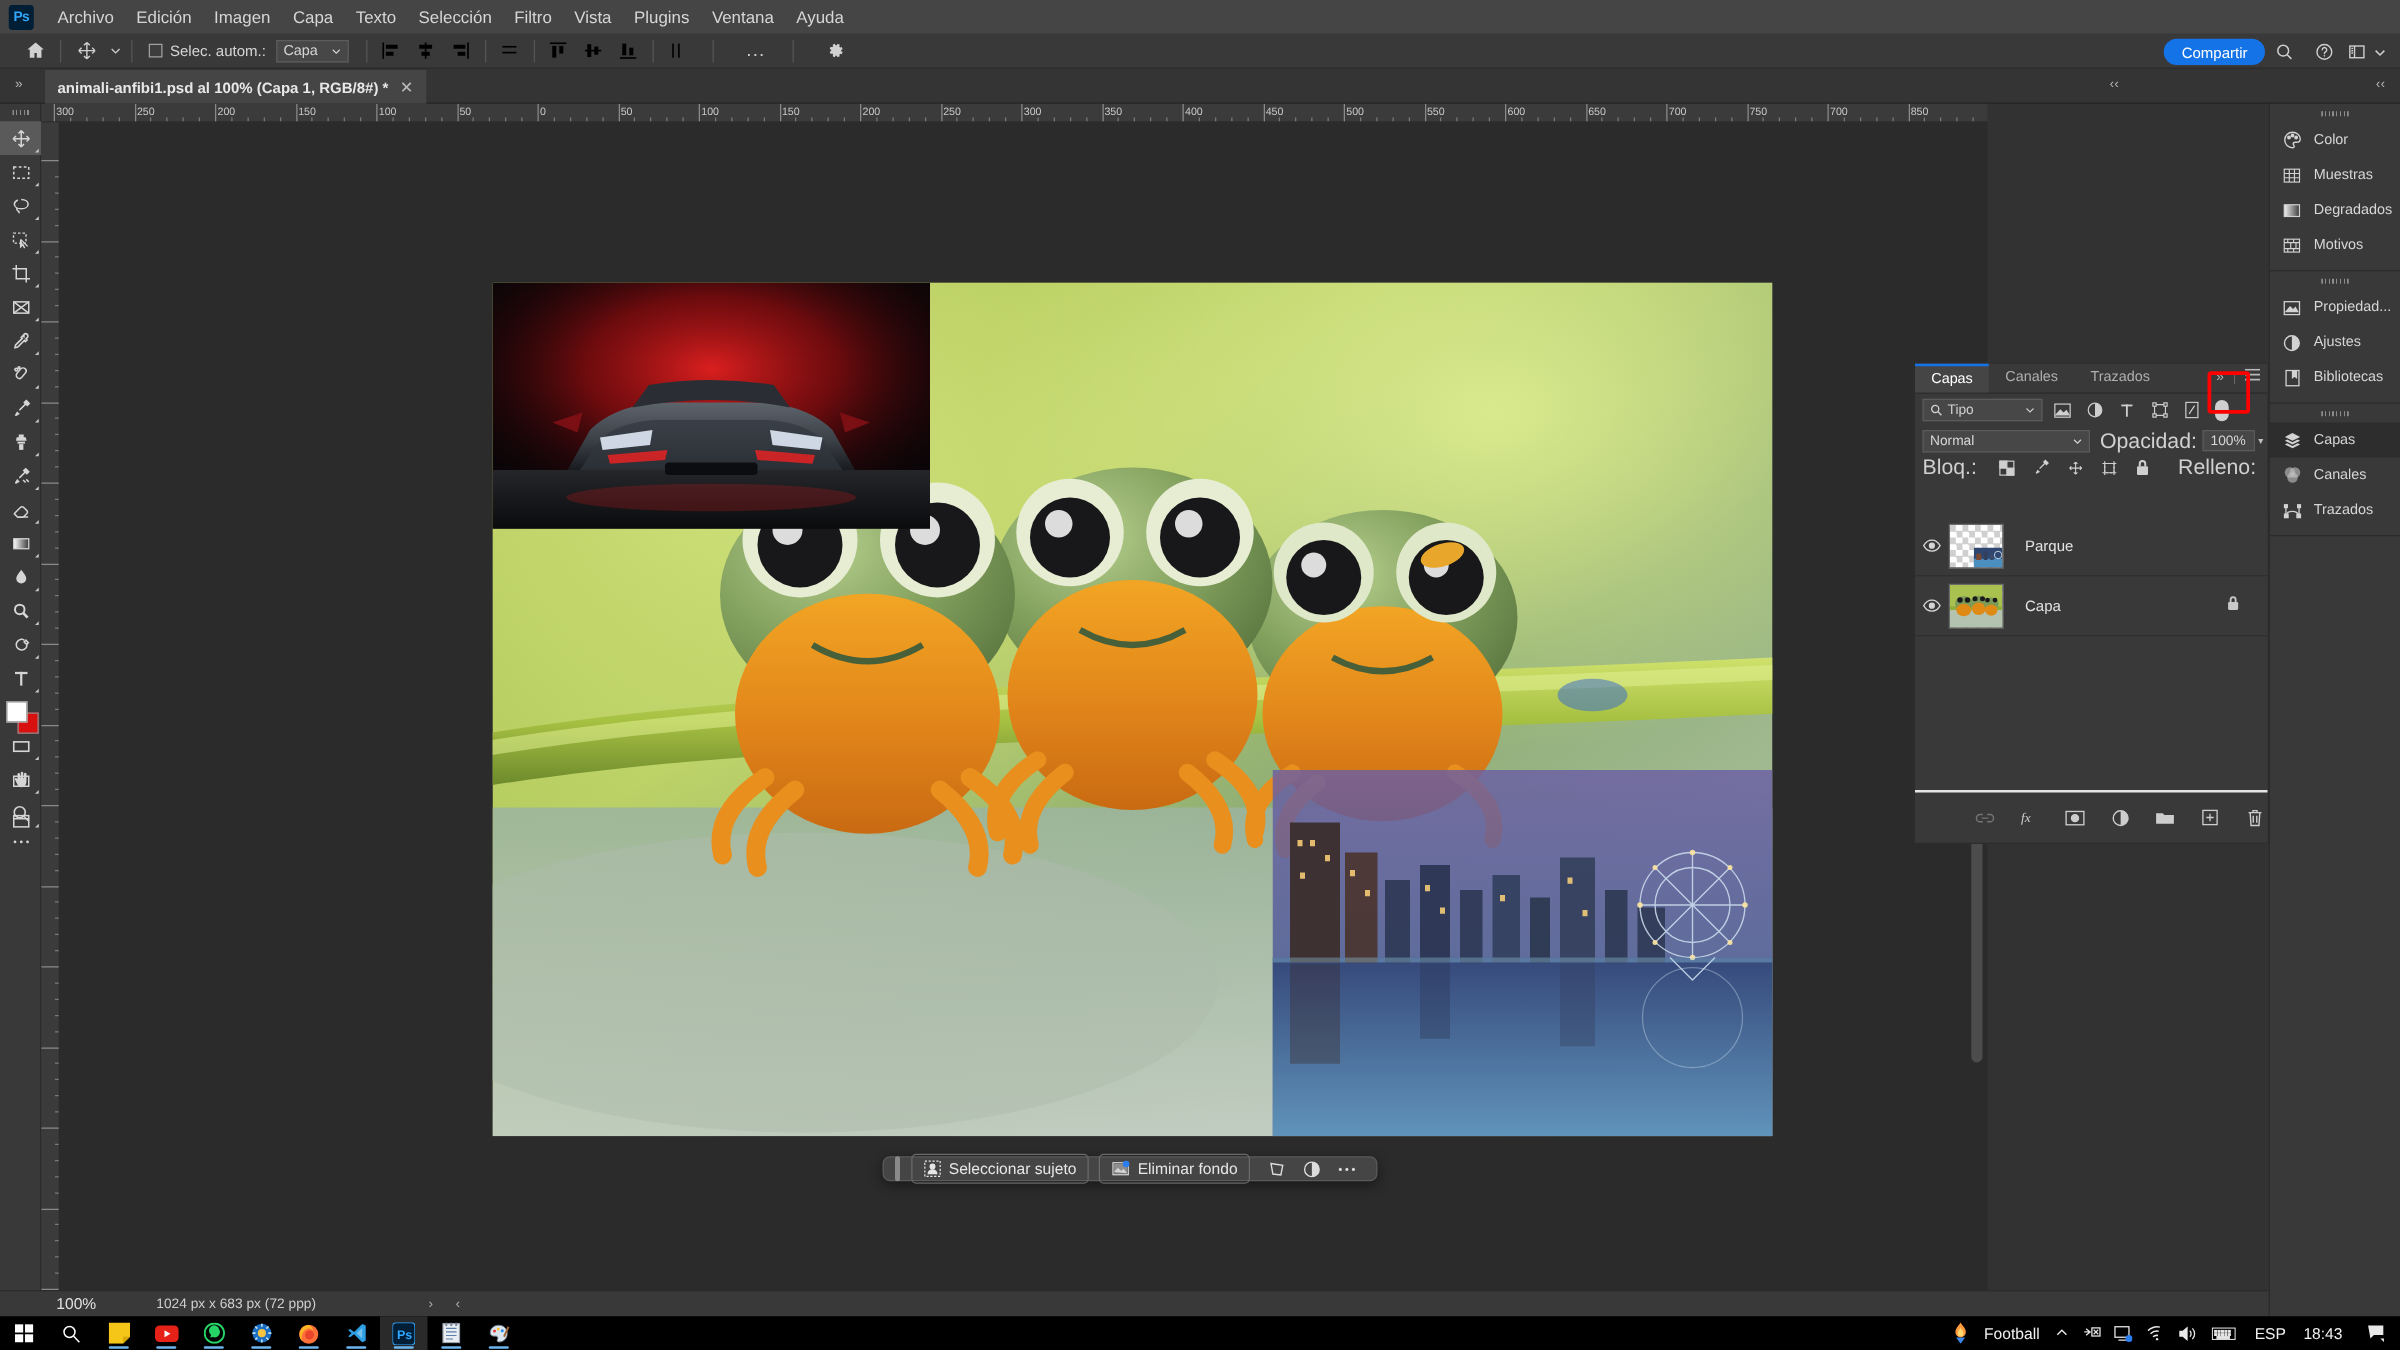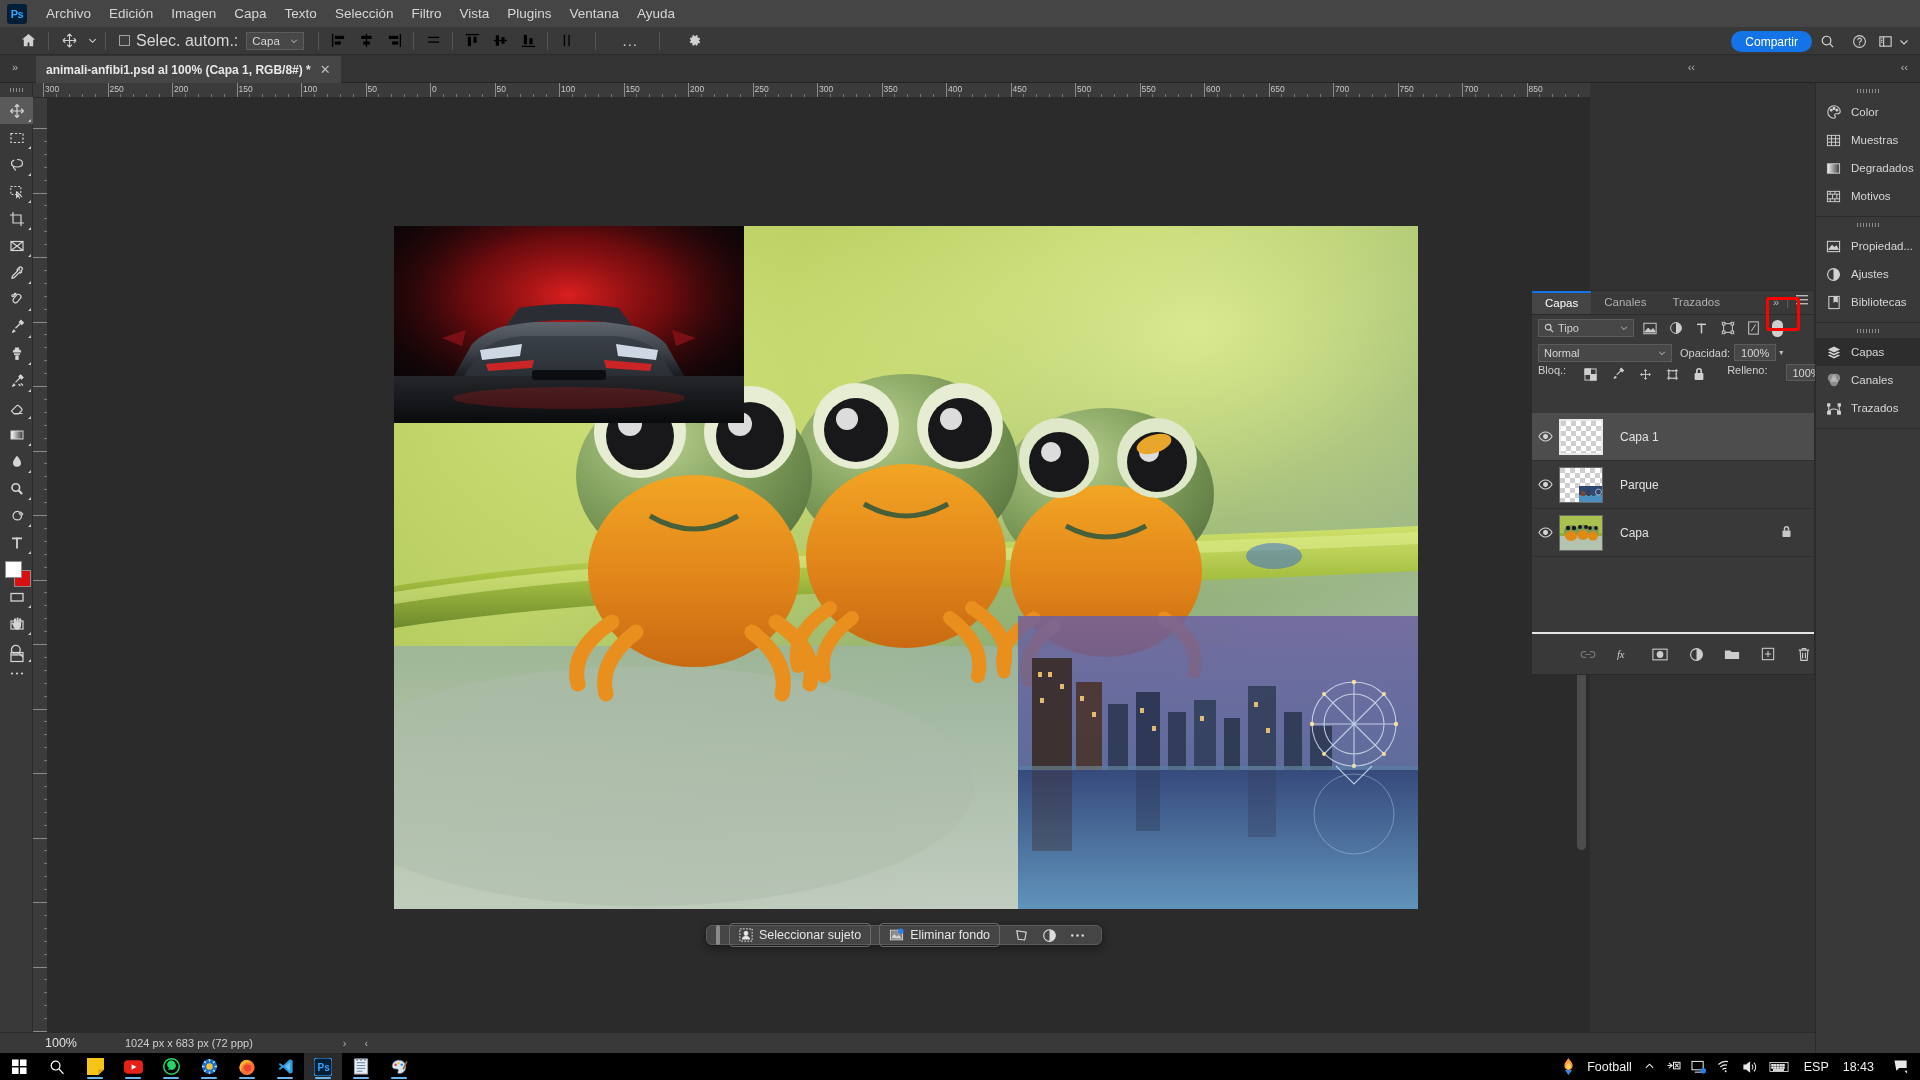--- a/index.html
+++ b/index.html
@@ -15,21 +15,21 @@
     display:flex; align-items:center; justify-content:center; letter-spacing:-0.5px; }
   .menu-item { color:#d6d6d6; font-size:13.5px; padding:0 9px; line-height:27px; cursor:default; }
 
   
   .optionsbar { position:absolute; left:0; top:27px; width:1920px; height:28px;
     background:#393939; border-bottom:1px solid #2b2b2b; display:flex; align-items:center; }
   .ob-ico { width:30px; height:26px; display:flex; align-items:center; justify-content:center;
     color:#d0d0d0; }
   .ob-sep { width:1px; height:18px; background:#555; margin:0 5px; }
   .ob-chk { width:11px; height:11px; border:1px solid #a0a0a0; background:#3d3d3d; }
-  .ob-label { color:#d6d6d6; font-size:16px; margin-left:6px; }
+  .ob-label { color:#d6d6d6; font-size:12px; margin-left:6px; }
   .ob-select { height:18px; min-width:58px; background:#474747; border:1px solid #5d5d5d;
     color:#d6d6d6; font-size:11.5px; display:flex; align-items:center; padding:0 5px;
     justify-content:space-between; margin-left:8px; }
   .align-ico { width:28px; height:24px; display:flex; align-items:center; justify-content:center; }
   .share-btn { position:absolute; right:108px; top:4px; height:21px; padding:0 14px;
     background:#1473e6; border-radius:11px; color:#fff; font-size:12px;
     display:flex; align-items:center; }
   .tr-ico { position:absolute; top:4px; width:26px; height:21px; display:flex;
     align-items:center; justify-content:center; color:#cfcfcf; }
 
@@ -121,21 +121,21 @@
   .lp-search { flex:0 0 96px; height:18px; background:#474747; border:1px solid #5b5b5b;
     display:flex; align-items:center; padding:0 5px; color:#cfcfcf; font-size:11px;
     justify-content:space-between; }
   .lp-fico { width:21px; height:19px; display:flex; align-items:center; justify-content:center;
     color:#cecece; }
   .lp-toggle { width:11px; height:17px; border-radius:6px; background:#cfcfcf; margin-left:3px; }
   .lp-row2 { height:23px; display:flex; align-items:center; padding:0 6px; }
   .lp-blend { flex:0 0 134px; height:18px; background:#474747; border:1px solid #5b5b5b;
     display:flex; align-items:center; justify-content:space-between; padding:0 5px;
     color:#d6d6d6; font-size:11px; }
-  .lp-lbl { color:#d0d0d0; font-size:11px; margin-left:8px; }
+  .lp-lbl { color:#d0d0d0; font-size:17px; margin-left:8px; }
   .lp-val { height:17px; min-width:42px; background:#474747; border:1px solid #5b5b5b;
     color:#d6d6d6; font-size:11px; display:flex; align-items:center;
     justify-content:center; margin-left:4px; }
   .lp-stepper { color:#c0c0c0; font-size:8px; margin-left:3px; }
   .lp-lockrow { height:23px; display:flex; align-items:flex-start; padding:0 6px;gap:14px; }
   .lp-lico { width:22px; height:20px; display:flex; align-items:center; justify-content:center;
     color:#d0d0d0; }
 
   .lp-list { position:absolute; left:0; right:0; top:122px; bottom:42px; background:#393939;
     overflow:hidden; }
@@ -1103,30 +1103,20 @@
             <rect x="1.6" y="6" width="8.8" height="7" rx="1"></rect>
           </svg>
       </span>
       <span class="lp-lbl" style="">Relleno:</span>
       <span class="lp-val">100%</span>
       <span class="lp-stepper">▾</span>
     </div>
 
     <div class="lp-list">
 
-      <div class="lrow sel">
-        <span class="leye">
-          <svg width="15" height="11" viewBox="0 0 16 11" fill="none" stroke="currentColor" stroke-width="1.1">
-              <path d="M1 5.5C3 2 5.4.8 8 .8s5 1.2 7 4.7c-2 3.5-4.4 4.7-7 4.7S3 9 1 5.5z"></path>
-              <circle cx="8" cy="5.5" r="2.1" fill="currentColor"></circle>
-            </svg>
-        </span>
-        <span class="lthumb"></span>
-        <span class="lname">Capa 1</span>
-      </div>
 
       <div class="lrow">
         <span class="leye">
           <svg width="15" height="11" viewBox="0 0 16 11" fill="none" stroke="currentColor" stroke-width="1.1">
               <path d="M1 5.5C3 2 5.4.8 8 .8s5 1.2 7 4.7c-2 3.5-4.4 4.7-7 4.7S3 9 1 5.5z"></path>
               <circle cx="8" cy="5.5" r="2.1" fill="currentColor"></circle>
             </svg>
         </span>
         <span class="lthumb">
           <svg width="23" height="16" viewBox="0 0 23 16" style="position:absolute;right:0;bottom:0">

